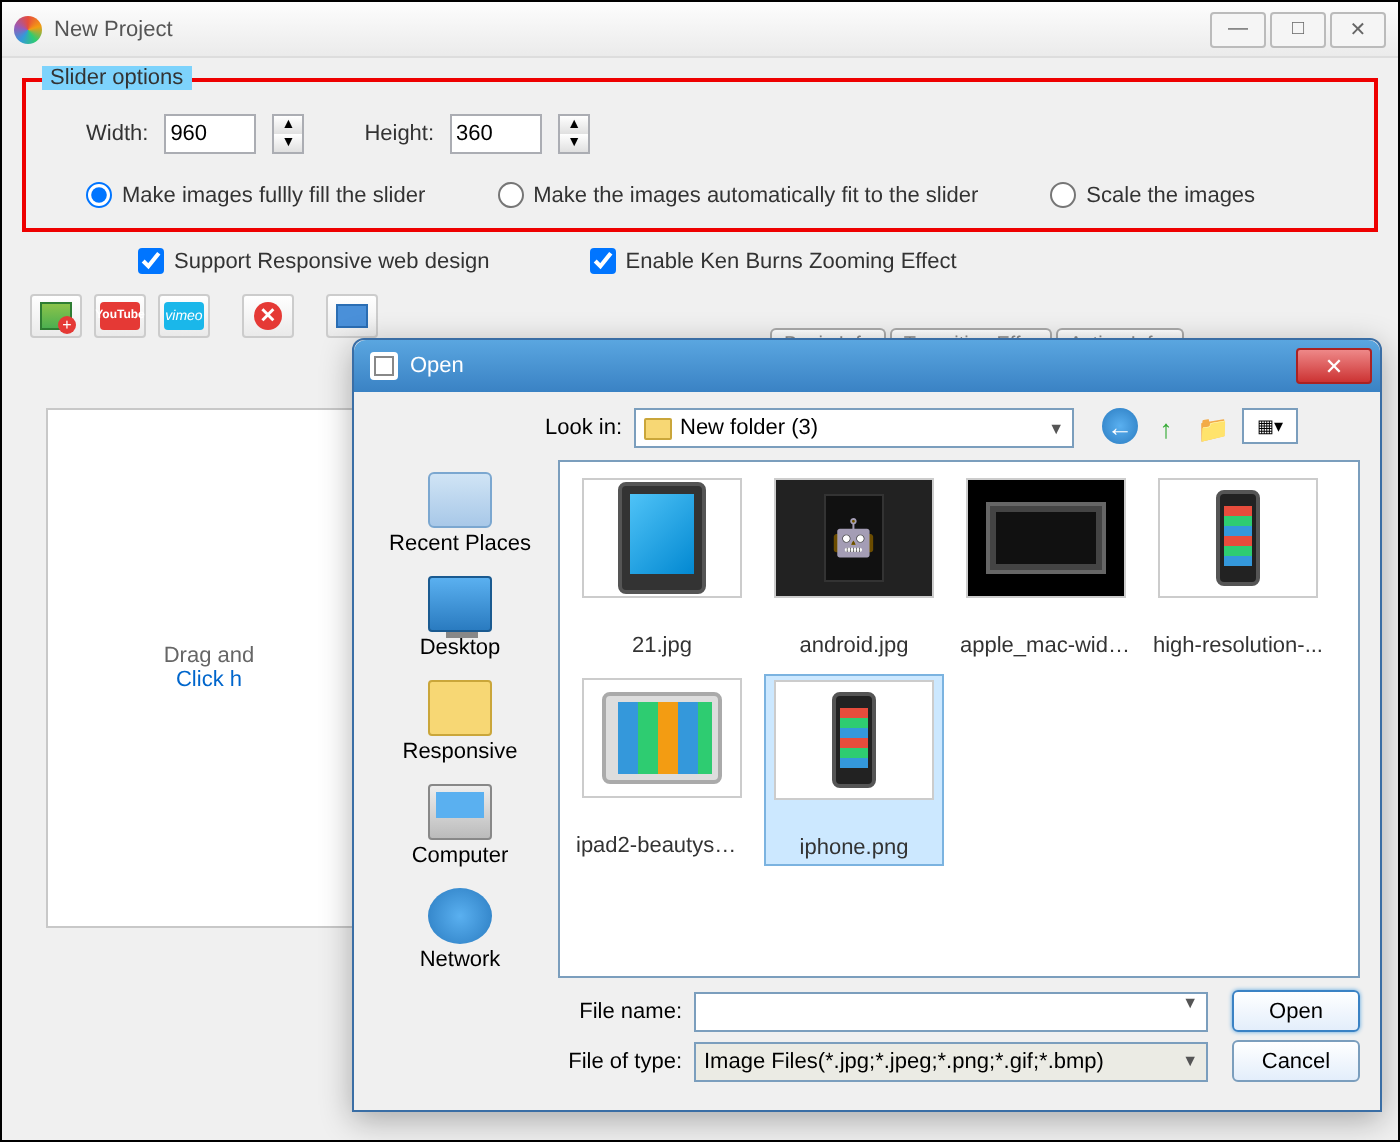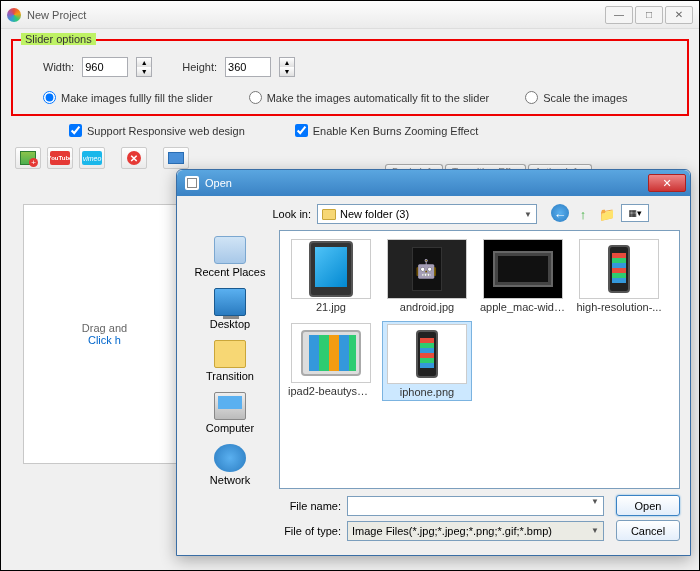--- a/index.html
+++ b/index.html
@@ -7,21 +7,21 @@
 
 .main-window { width: 100%; height: 100%; background: #f0f0f0; }
 .titlebar { height: 28px; background: linear-gradient(#fdfdfd, #ebebeb); border-bottom: 1px solid #ddd; display: flex; align-items: center; padding: 0 6px; }
 .app-icon { width: 14px; height: 14px; margin-right: 6px; background: conic-gradient(#e74c3c, #f39c12, #2ecc71, #3498db, #9b59b6, #e74c3c); border-radius: 50%; }
 .titlebar-title { flex: 1; color: #555; }
 .win-controls { display: flex; gap: 2px; }
 .win-btn { width: 28px; height: 18px; border: 1px solid #bbb; background: #f5f5f5; display: flex; align-items: center; justify-content: center; font-size: 10px; color: #666; border-radius: 2px; cursor: pointer; }
 
 .content { padding: 10px; }
 .slider-group { border: 2px solid #e00; padding: 6px 10px 10px; margin-bottom: 8px; position: relative; }
-.slider-group legend, .group-title { color: #333; background: #bef264; position: absolute; top: -8px; left: 8px; padding: 0 4px; font-size: 11px; }
+.slider-group legend, .group-title { color: #333; background: #7dd3fc; position: absolute; top: -8px; left: 8px; padding: 0 4px; font-size: 11px; }
 .dims-row { display: flex; align-items: center; gap: 8px; margin: 10px 0 14px 20px; }
 .dims-row label { color: #333; }
 .num-input { width: 46px; height: 20px; border: 1px solid #abadb3; padding: 0 2px; background: #fff; }
 .spinner { display: inline-flex; flex-direction: column; border: 1px solid #abadb3; }
 .spinner button { width: 14px; height: 9px; font-size: 7px; border: none; background: linear-gradient(#fff,#e0e0e0); cursor: pointer; line-height: 7px; }
 .radio-row { display: flex; gap: 36px; margin-left: 20px; }
 .radio-item, .check-item { display: flex; align-items: center; gap: 5px; color: #333; cursor: pointer; }
 .radio-item input, .check-item input { cursor: pointer; }
 .checks-row { display: flex; gap: 50px; margin: 6px 0 6px 58px; }
 
@@ -67,21 +67,21 @@
 .recent-ico { background:linear-gradient(#d0e4f5,#a8c8e8); border:1px solid #7ba7d0; border-radius:3px;}
 .desktop-ico { background:linear-gradient(#5ab0f0,#2a7bc0); border:1px solid #1a5a90; border-radius:2px; position:relative;}
 .desktop-ico::after{content:''; position:absolute; bottom:-4px; left:8px; width:16px; height:3px; background:#888;}
 .lib-ico { background:#f7d774; border:1px solid #caa63a; border-radius:2px;}
 .comp-ico { background:linear-gradient(#eee,#bbb); border:1px solid #888; border-radius:2px; position:relative;}
 .comp-ico::after{content:''; position:absolute; inset:3px 3px 10px 3px; background:#5ab0f0;}
 .net-ico { background:radial-gradient(circle,#5ab0f0,#2a7bc0); border-radius:50%;}
 
 .file-pane { flex:1; background:#fff; border:1px solid #7b9ebd; padding:6px; overflow:auto;}
 .file-grid { display:flex; flex-wrap:wrap; gap:6px; }
-.file-item { width:90px; display:flex; flex-direction:column; align-items:center; gap:2px; cursor:pointer; padding:2px;}
+.file-item { width:90px; display:flex; flex-direction:column; align-items:center; gap:18px; cursor:pointer; padding:2px;}
 .file-item.selected { background:#cce8ff; border:1px solid #7bb3e0;}
 .thumb { width:80px; height:60px; border:1px solid #ccc; background:#222; display:flex; align-items:center; justify-content:center; overflow:hidden;}
 .thumb.white { background:#fff;}
 .thumb.mac { background:#000;}
 .ipad { width:44px; height:56px; background:#333; border:2px solid #555; border-radius:4px; position:relative;}
 .ipad::after{content:''; position:absolute; inset:4px 4px 8px 4px; background:linear-gradient(135deg,#4fc3f7,#0288d1);}
 .android { width:30px; height:44px; background:#111; border:1px solid #333; position:relative;}
 .android::after{content:'🤖'; position:absolute; inset:0; display:flex; align-items:center; justify-content:center; font-size:18px; filter:hue-rotate(60deg);}
 .imac { width:60px; height:36px; background:#444; border:2px solid #666; position:relative;}
 .imac::after{content:''; position:absolute; inset:3px; background:#111;}
@@ -219,21 +219,21 @@
         <div class="place">
             <div class="place-ico recent-ico"></div>
             <span>Recent Places</span>
           </div>
         <div class="place">
             <div class="place-ico desktop-ico"></div>
             <span>Desktop</span>
           </div>
         <div class="place">
             <div class="place-ico lib-ico"></div>
-            <span>Transition</span>
+            <span>Responsive</span>
           </div>
         <div class="place">
             <div class="place-ico comp-ico"></div>
             <span>Computer</span>
           </div>
         <div class="place">
             <div class="place-ico net-ico"></div>
             <span>Network</span>
           </div>
       </div>

